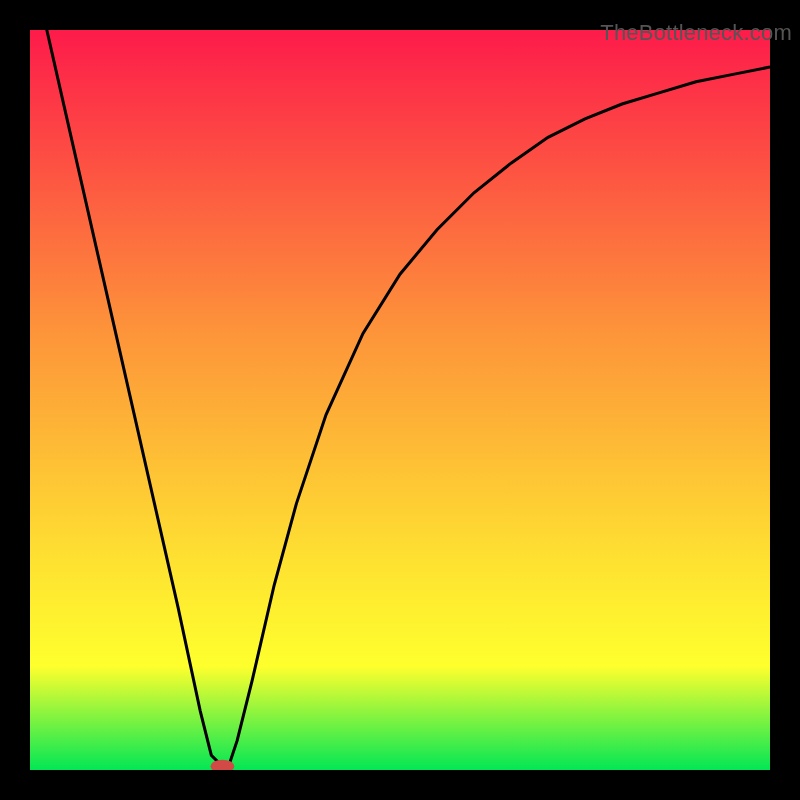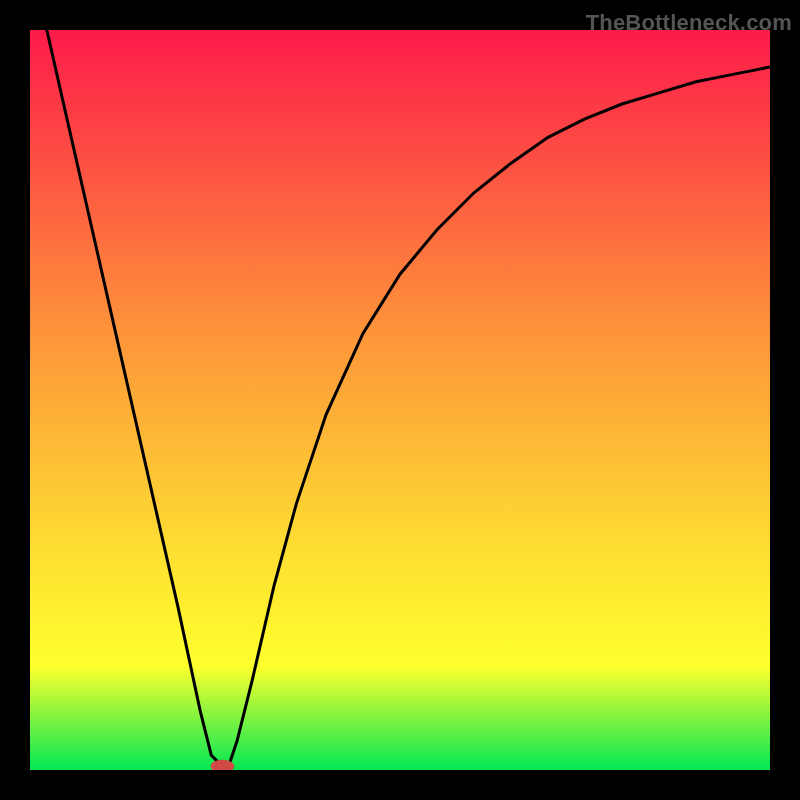--- a/index.html
+++ b/index.html
@@ -12,25 +12,25 @@
     font-family: Arial, Helvetica, sans-serif;
   }
   .frame {
     position: relative;
     width: 800px;
     height: 800px;
     background: #000;
   }
   .watermark {
     position: absolute;
-    top: 10px;
+    top: 20px;
     right: 8px;
     color: #555;
     font-size: 22px;
-    font-weight: 700;
+    font-weight: 400;
     letter-spacing: 0.2px;
     z-index: 10;
   }
   .plot-area {
     position: absolute;
     left: 30px;
     top: 30px;
     width: 740px;
     height: 740px;
     overflow: hidden;

